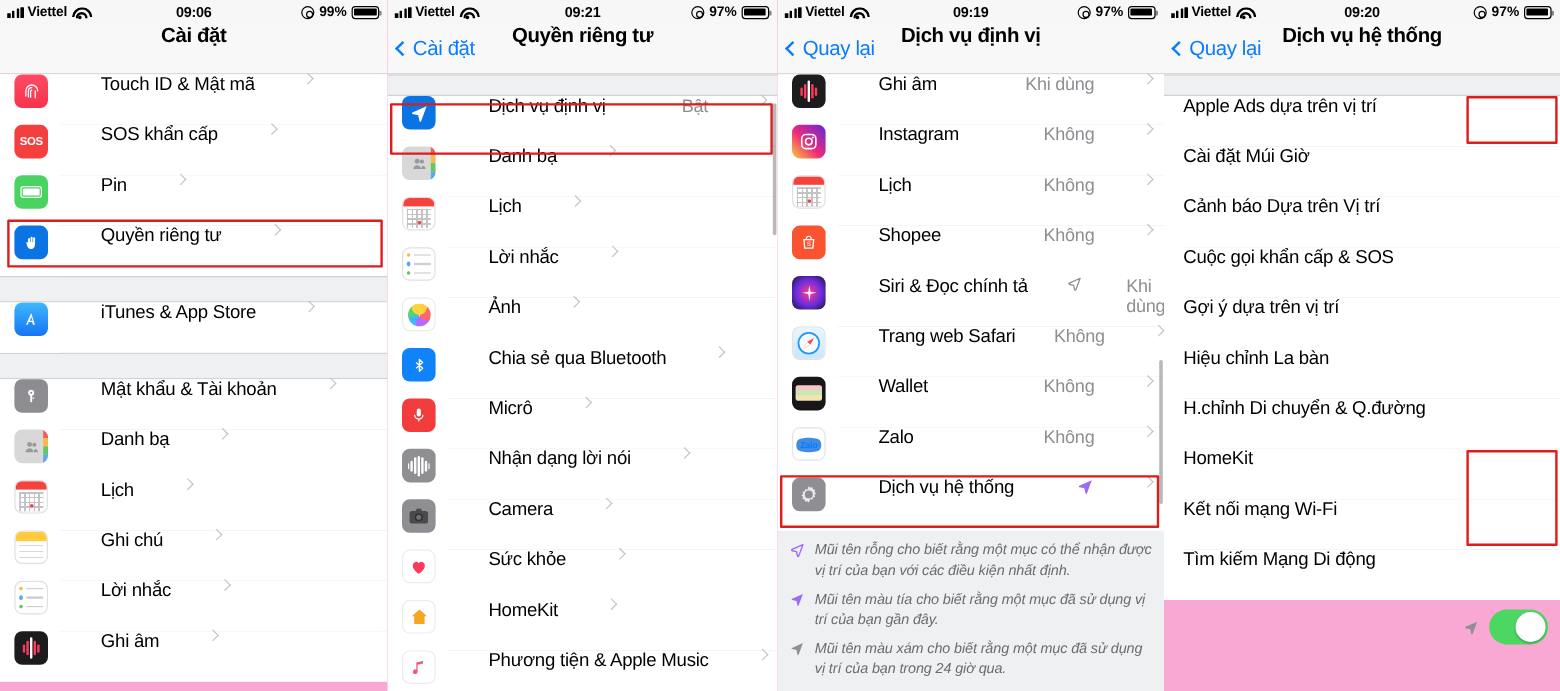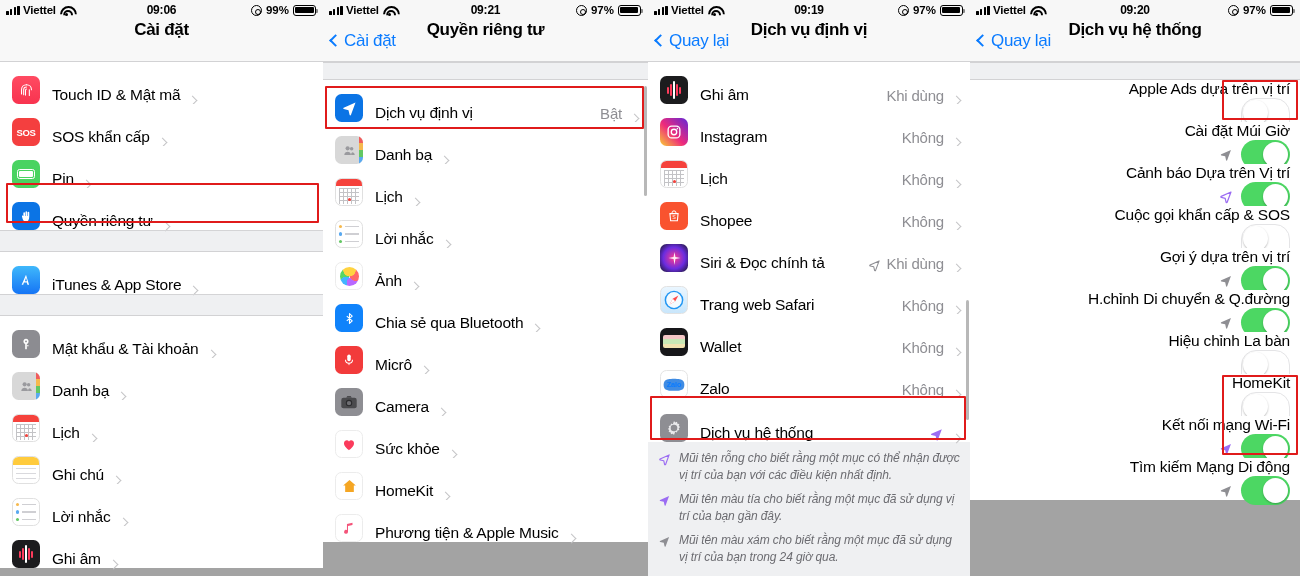--- a/index.html
+++ b/index.html
@@ -8,21 +8,21 @@
     width: 1300px; height: 576px;
     background: #ffffff;
     font-family: "Liberation Sans", "DejaVu Sans", sans-serif;
     overflow: hidden;
   }
   .screens { display: flex; width: 1300px; height: 576px; }
 
   .phone {
     position: relative;
     height: 576px;
-    background: #a3a3a3;
+    background: #f9a8d4;
     overflow: hidden;
     flex: 0 0 auto;
   }
   .phone.p1 { width: 323px; }
   .phone.p2 { width: 325px; }
   .phone.p3 { width: 322px; }
   .phone.p4 { width: 330px; }
 
   
   .statusbar {
@@ -103,24 +103,25 @@
     font-size: 17px; font-weight: bold; color: #000; letter-spacing: -0.3px;
   }
   .navbar.centered .navtitle { position: static; width: 100%; }
 
   
   .list { background: #ffffff; position: relative; }
   .grp-gap { height: 22px; background: #eff0f2; border-top: 0.5px solid #d2d2d4; border-bottom: 0.5px solid #d2d2d4; }
   .grp-gap.thin { height: 18px; }
 
   .row {
-    display: flex; align-items: flex-end;
+    display: flex; align-items: flex-start;
     height: 42px; padding-left: 12px; padding-right: 10px;
     background: #fff; position: relative;
     cursor: pointer;
+    gap: 32px;
   }
   .row::after {
     content: ""; position: absolute; left: 50px; right: 0; bottom: 0;
     height: 0.5px; background: #d4d4d6;
   }
   .row.nosep::after { display: none; }
   .row.noicon { padding-left: 16px; flex-direction: column; }
   .row.noicon::after { left: 16px; }
 
   .ico {
@@ -525,20 +526,35 @@
           <svg width="14" height="16" viewBox="0 0 24 24" fill="#fff">
             <rect x="9" y="2.5" width="6" height="11.5" rx="3"></rect>
             <path d="M6 11.5a6 6 0 0 0 12 0" stroke="#fff" stroke-width="1.8" fill="none"></path>
             <rect x="11.2" y="17" width="1.6" height="4" rx=".8"></rect>
           </svg>
         </span>
         <span class="lbl">Micrô</span>
         <span class="chev-r"></span>
       </div>
 
+      <div class="row">
+        <span class="ico g-speech">
+          <span class="speech-wave">
+            <i style="height:5px"></i>
+              <i style="height:9px"></i>
+              <i style="height:14px"></i>
+              <i style="height:17px"></i>
+              <i style="height:14px"></i>
+              <i style="height:9px"></i>
+              <i style="height:5px"></i>
+          </span>
+        </span>
+        <span class="lbl">Nhận dạng lời nói</span>
+        <span class="chev-r"></span>
+      </div>
 
       <div class="row">
         <span class="ico g-camera">
           <svg width="18" height="14" viewBox="0 0 24 20" fill="#3a3a3c">
             <rect x="1" y="4" width="22" height="15" rx="3" fill="#4a4a4d"></rect>
             <path d="M8 4 9.6 1.4h4.8L16 4z" fill="#4a4a4d"></path>
             <circle cx="12" cy="11.5" r="4.6" fill="#2a2a2c"></circle>
               <circle cx="12" cy="11.5" r="3.1" fill="#6e6e72"></circle>
           </svg>
         </span>
@@ -851,38 +867,38 @@
                 <path d="M20.5 3.5 3.8 10.9c-.9.4-.8 1.7.2 1.9l6.6 1.5 1.5 6.6c.2 1 1.5 1.1 1.9.2z"></path>
               </svg>
           </span>
           <span class="tog on">
               <i></i>
             </span>
         </span>
       </div>
 
       <div class="row noicon">
+        <span class="lbl">Hiệu chỉnh La bàn</span>
+        <span class="tog off">
+            <i></i>
+          </span>
+      </div>
+
+      <div class="row noicon">
         <span class="lbl">H.chỉnh Di chuyển &amp; Q.đường</span>
         <span class="tog-arrow">
           <span class="arrow-ind">
             <svg width="14" height="14" viewBox="0 0 24 24" fill="#8e8e93">
                 <path d="M20.5 3.5 3.8 10.9c-.9.4-.8 1.7.2 1.9l6.6 1.5 1.5 6.6c.2 1 1.5 1.1 1.9.2z"></path>
               </svg>
           </span>
           <span class="tog on">
               <i></i>
             </span>
         </span>
-      </div>
-
-      <div class="row noicon">
-        <span class="lbl">Hiệu chỉnh La bàn</span>
-        <span class="tog off">
-            <i></i>
-          </span>
       </div>
 
       <div class="row noicon">
         <span class="lbl">HomeKit</span>
         <span class="tog off">
             <i></i>
           </span>
       </div>
 
       <div class="row noicon">

